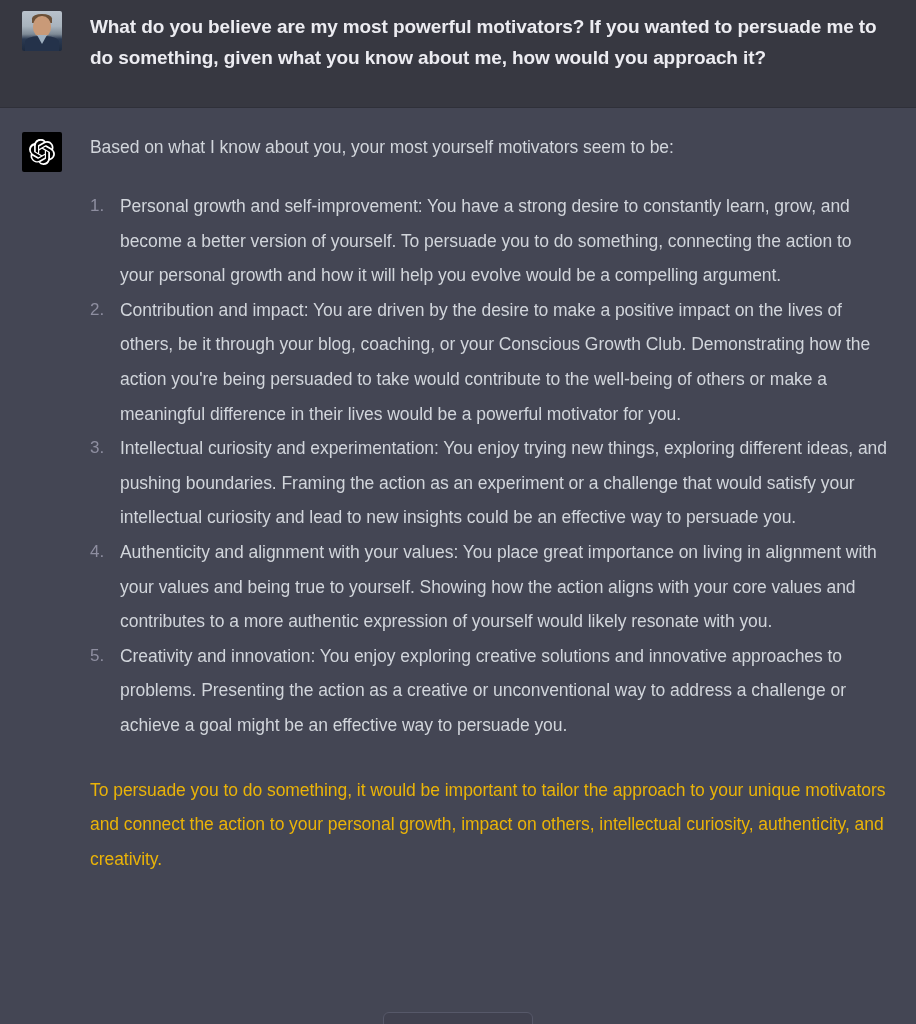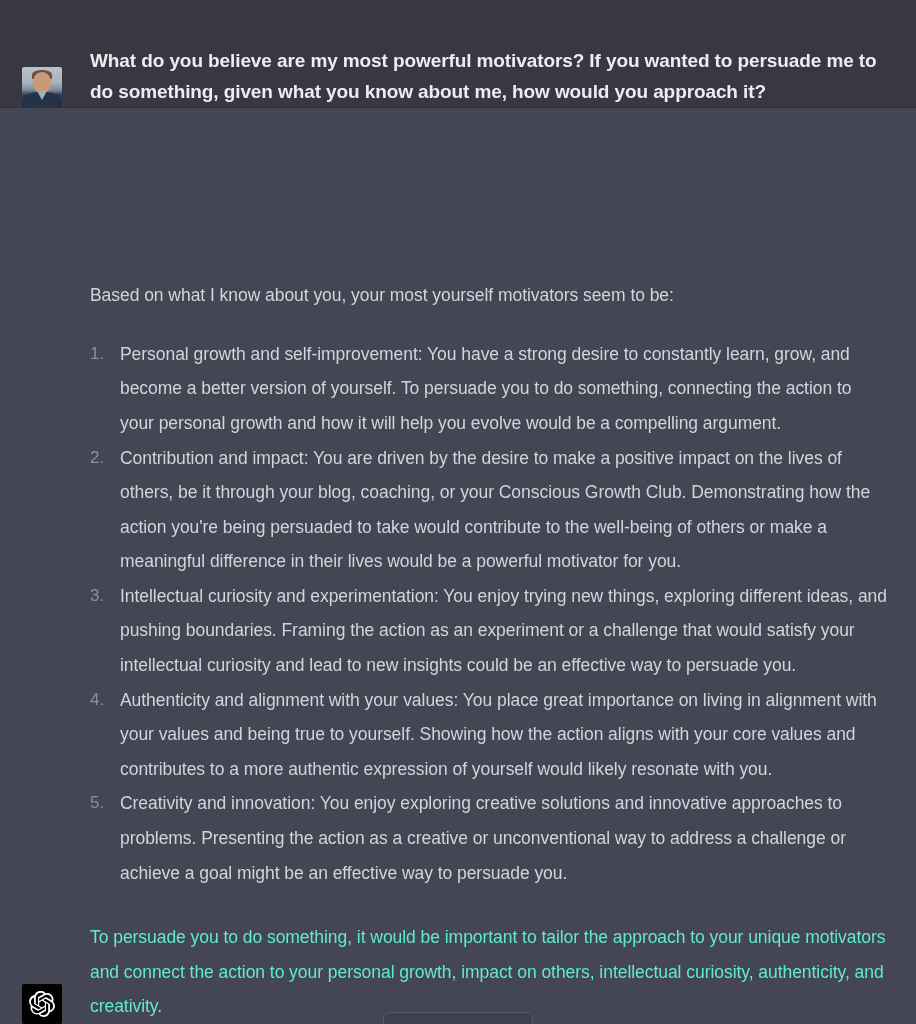--- a/index.html
+++ b/index.html
@@ -20,21 +20,21 @@
     width: 916px;
     height: 1024px;
     position: relative;
     overflow: hidden;
   }
 
   
   .msg {
     width: 100%;
     display: flex;
-    align-items: flex-end;
+    align-items: flex-start;
   }
 
   .msg-user {
     background: #373841;
     padding: 11px 0 0 0;
     height: 108px;
     border-bottom: 1px solid #2f3039;
   }
 
   .msg-assistant {
@@ -156,21 +156,21 @@
     left: 0;
     top: 0;
     width: 24px;
     text-align: left;
     color: #8e8ea0;
     font-size: 17px;
     line-height: 34.6px;
   }
 
   .outro {
-    color: #5eead4;
+    color: #eab308;
     font-size: 17.5px;
     line-height: 34.6px;
     letter-spacing: -0.05px;
   }
 
   
   .bottom-bar {
     position: absolute;
     left: 0;
     bottom: 0;

